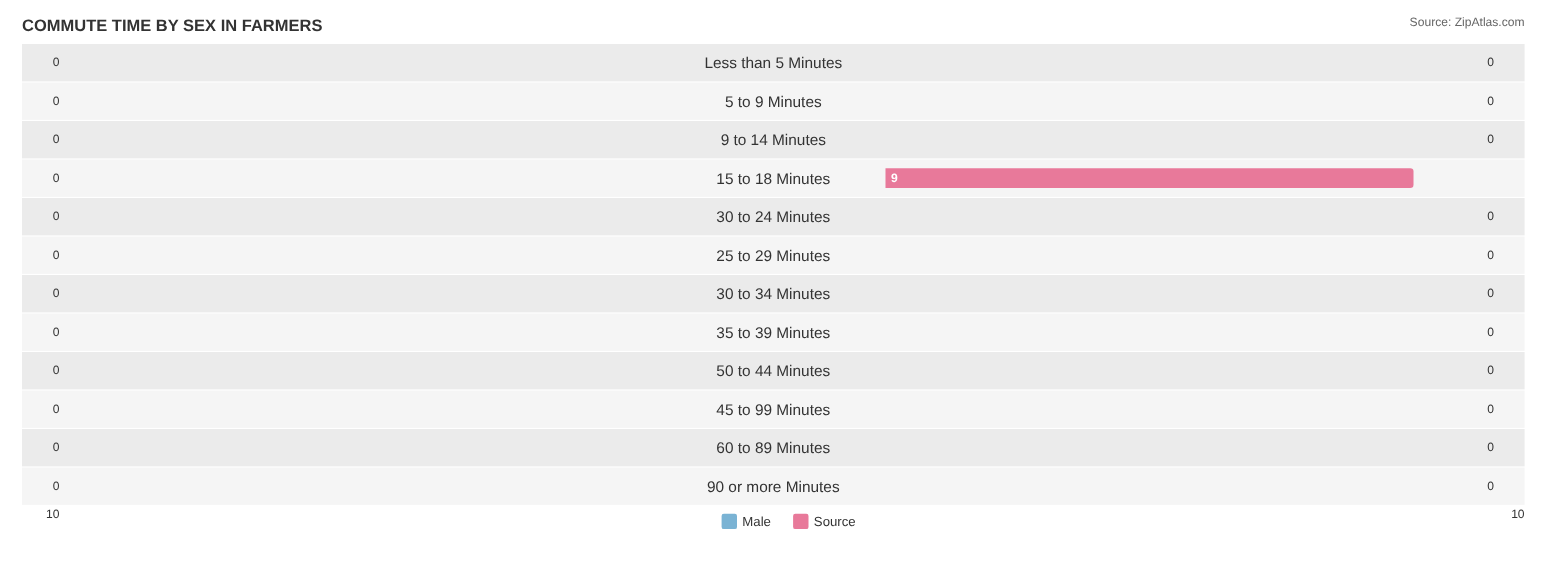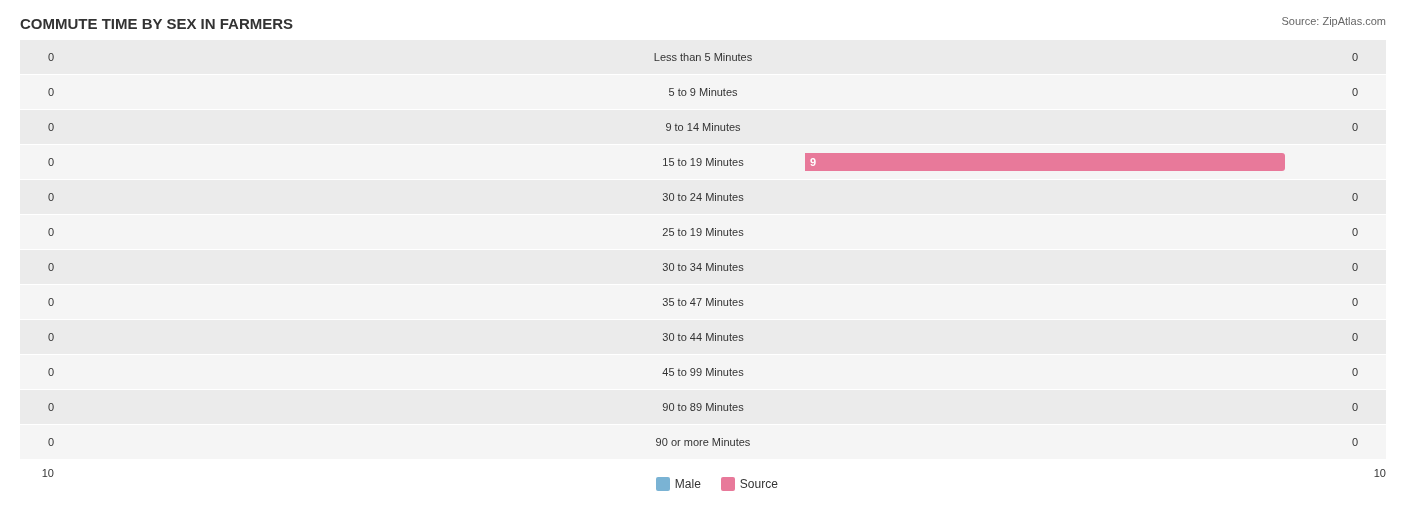--- a/index.html
+++ b/index.html
@@ -89,21 +89,21 @@
       flex: 1;
       display: flex;
       justify-content: flex-start;
       align-items: center;
       height: 22px;
       padding-left: 2px;
     }
     .label-center {
       width: 200px;
       text-align: center;
-      font-size: 11px;
+      font-size: 14px;
       color: #333;
       flex-shrink: 0;
       white-space: nowrap;
     }
     .bar-male {
       background: #7ab3d4;
       height: 18px;
       border-radius: 3px 0 0 3px;
       min-width: 0;
     }
@@ -120,21 +120,21 @@
       color: #fff;
       font-weight: bold;
       padding-left: 5px;
       white-space: nowrap;
     }
     .legend {
       display: flex;
       justify-content: center;
       align-items: center;
       gap: 20px;
-      margin-top: 22px;
+      margin-top: 12px;
     }
     .legend-item {
       display: flex;
       align-items: center;
       gap: 5px;
       font-size: 12px;
       color: #333;
     }
     .legend-box {
       width: 14px;
@@ -212,21 +212,21 @@
     </div>
     <div class="right-val">0</div>
   </div>
       <div class="row">
     <div class="left-val">0</div>
     <div class="bars-wrapper">
       <div class="bars-inner">
         <div class="male-side">
           <div class="bar-male" style="width:0px;"></div>
         </div>
-        <div class="label-center">15 to 19 Minutes</div>
+        <div class="label-center">15 to 18 Minutes</div>
         <div class="female-side">
           <div class="bar-female" style="width:480px;">
                 <span class="bar-female-val">9</span>
               </div>
         </div>
       </div>
     </div>
     <div class="right-val"></div>
   </div>
       <div class="row">
@@ -244,21 +244,21 @@
     </div>
     <div class="right-val">0</div>
   </div>
       <div class="row">
     <div class="left-val">0</div>
     <div class="bars-wrapper">
       <div class="bars-inner">
         <div class="male-side">
           <div class="bar-male" style="width:0px;"></div>
         </div>
-        <div class="label-center">25 to 19 Minutes</div>
+        <div class="label-center">25 to 29 Minutes</div>
         <div class="female-side">
           <div class="bar-female" style="width:0px;"></div>
         </div>
       </div>
     </div>
     <div class="right-val">0</div>
   </div>
       <div class="row">
     <div class="left-val">0</div>
     <div class="bars-wrapper">
@@ -274,36 +274,36 @@
     </div>
     <div class="right-val">0</div>
   </div>
       <div class="row">
     <div class="left-val">0</div>
     <div class="bars-wrapper">
       <div class="bars-inner">
         <div class="male-side">
           <div class="bar-male" style="width:0px;"></div>
         </div>
-        <div class="label-center">35 to 47 Minutes</div>
-        <div class="female-side">
-          <div class="bar-female" style="width:0px;"></div>
-        </div>
-      </div>
-    </div>
-    <div class="right-val">0</div>
-  </div>
-      <div class="row">
-    <div class="left-val">0</div>
-    <div class="bars-wrapper">
-      <div class="bars-inner">
-        <div class="male-side">
-          <div class="bar-male" style="width:0px;"></div>
-        </div>
-        <div class="label-center">30 to 44 Minutes</div>
+        <div class="label-center">35 to 39 Minutes</div>
+        <div class="female-side">
+          <div class="bar-female" style="width:0px;"></div>
+        </div>
+      </div>
+    </div>
+    <div class="right-val">0</div>
+  </div>
+      <div class="row">
+    <div class="left-val">0</div>
+    <div class="bars-wrapper">
+      <div class="bars-inner">
+        <div class="male-side">
+          <div class="bar-male" style="width:0px;"></div>
+        </div>
+        <div class="label-center">50 to 44 Minutes</div>
         <div class="female-side">
           <div class="bar-female" style="width:0px;"></div>
         </div>
       </div>
     </div>
     <div class="right-val">0</div>
   </div>
       <div class="row">
     <div class="left-val">0</div>
     <div class="bars-wrapper">
@@ -319,21 +319,21 @@
     </div>
     <div class="right-val">0</div>
   </div>
       <div class="row">
     <div class="left-val">0</div>
     <div class="bars-wrapper">
       <div class="bars-inner">
         <div class="male-side">
           <div class="bar-male" style="width:0px;"></div>
         </div>
-        <div class="label-center">90 to 89 Minutes</div>
+        <div class="label-center">60 to 89 Minutes</div>
         <div class="female-side">
           <div class="bar-female" style="width:0px;"></div>
         </div>
       </div>
     </div>
     <div class="right-val">0</div>
   </div>
       <div class="row">
     <div class="left-val">0</div>
     <div class="bars-wrapper">

